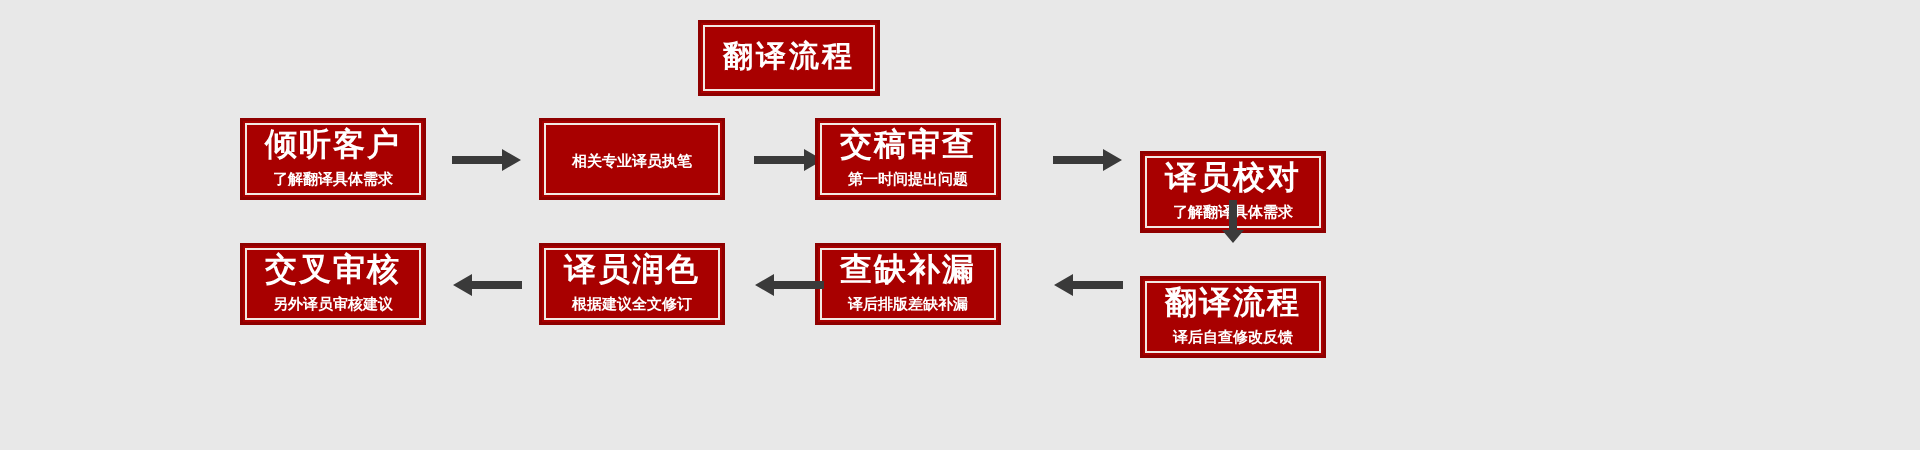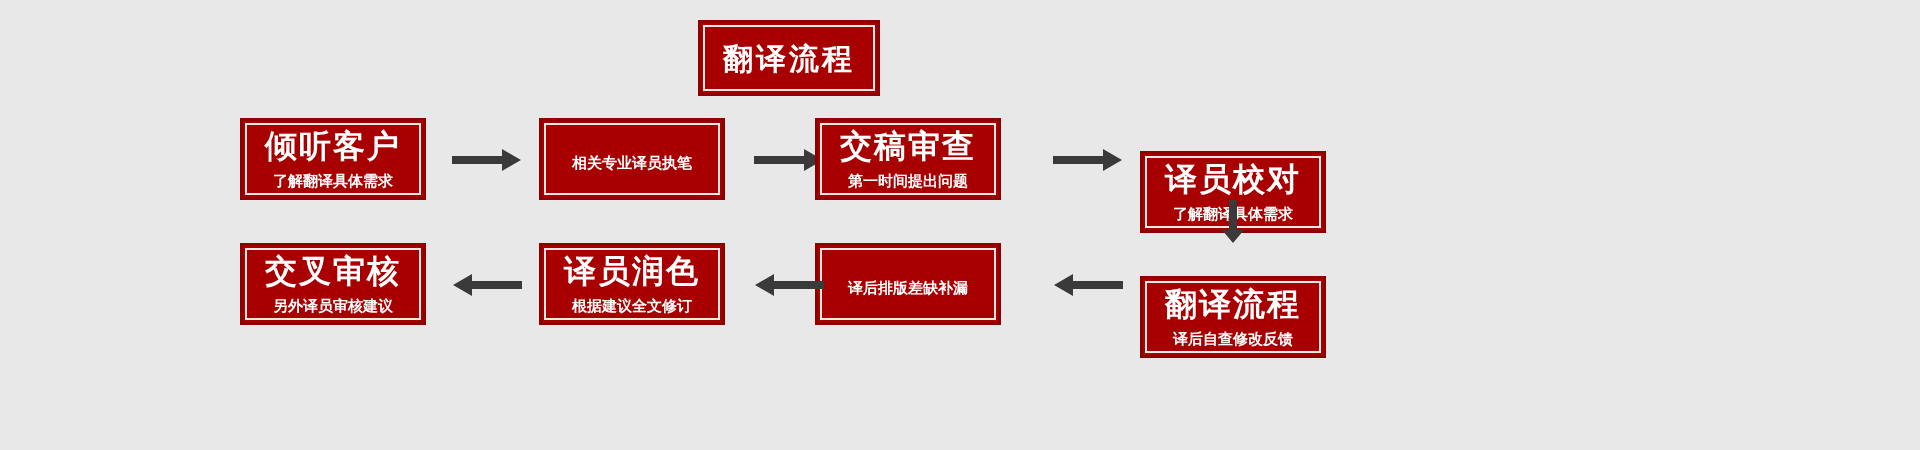--- a/index.html
+++ b/index.html
@@ -11,20 +11,21 @@
     height: 450px;
     background: #e8e8e8;
     font-family: "DejaVu Sans", "Liberation Sans", sans-serif;
     overflow: hidden;
   }
 
   #canvas {
     position: relative;
     width: 1920px;
     height: 318px;
+    font-family: Liberation Mono, monospace;
   }
 
   
   .node {
     position: absolute;
     box-sizing: border-box;
     background: #a80000;
     border: 3px solid #8f0000;
     box-shadow: inset 0 0 0 2px #a80000, inset 0 0 0 4px #f2e8e4;
     display: flex;
@@ -148,20 +149,21 @@
     <div class="subtitle">译后自查修改反馈</div>
   </div>
 
   <div class="arrow-h" style="left:1053px; top:271px;">
     <svg width="70" height="28" viewBox="0 0 70 28">
       <path d="M70 10 L20 10 L20 3 L1 14 L20 25 L20 18 L70 18 Z" fill="#3a3a3a"></path>
     </svg>
   </div>
 
   <div class="node step row2 col3">
+    <div class="title">查缺补漏</div>
     <div class="subtitle">译后排版差缺补漏</div>
   </div>
 
   <div class="arrow-h" style="left:754px; top:271px;">
     <svg width="70" height="28" viewBox="0 0 70 28">
       <path d="M70 10 L20 10 L20 3 L1 14 L20 25 L20 18 L70 18 Z" fill="#3a3a3a"></path>
     </svg>
   </div>
 
   <div class="node step row2 col2">

